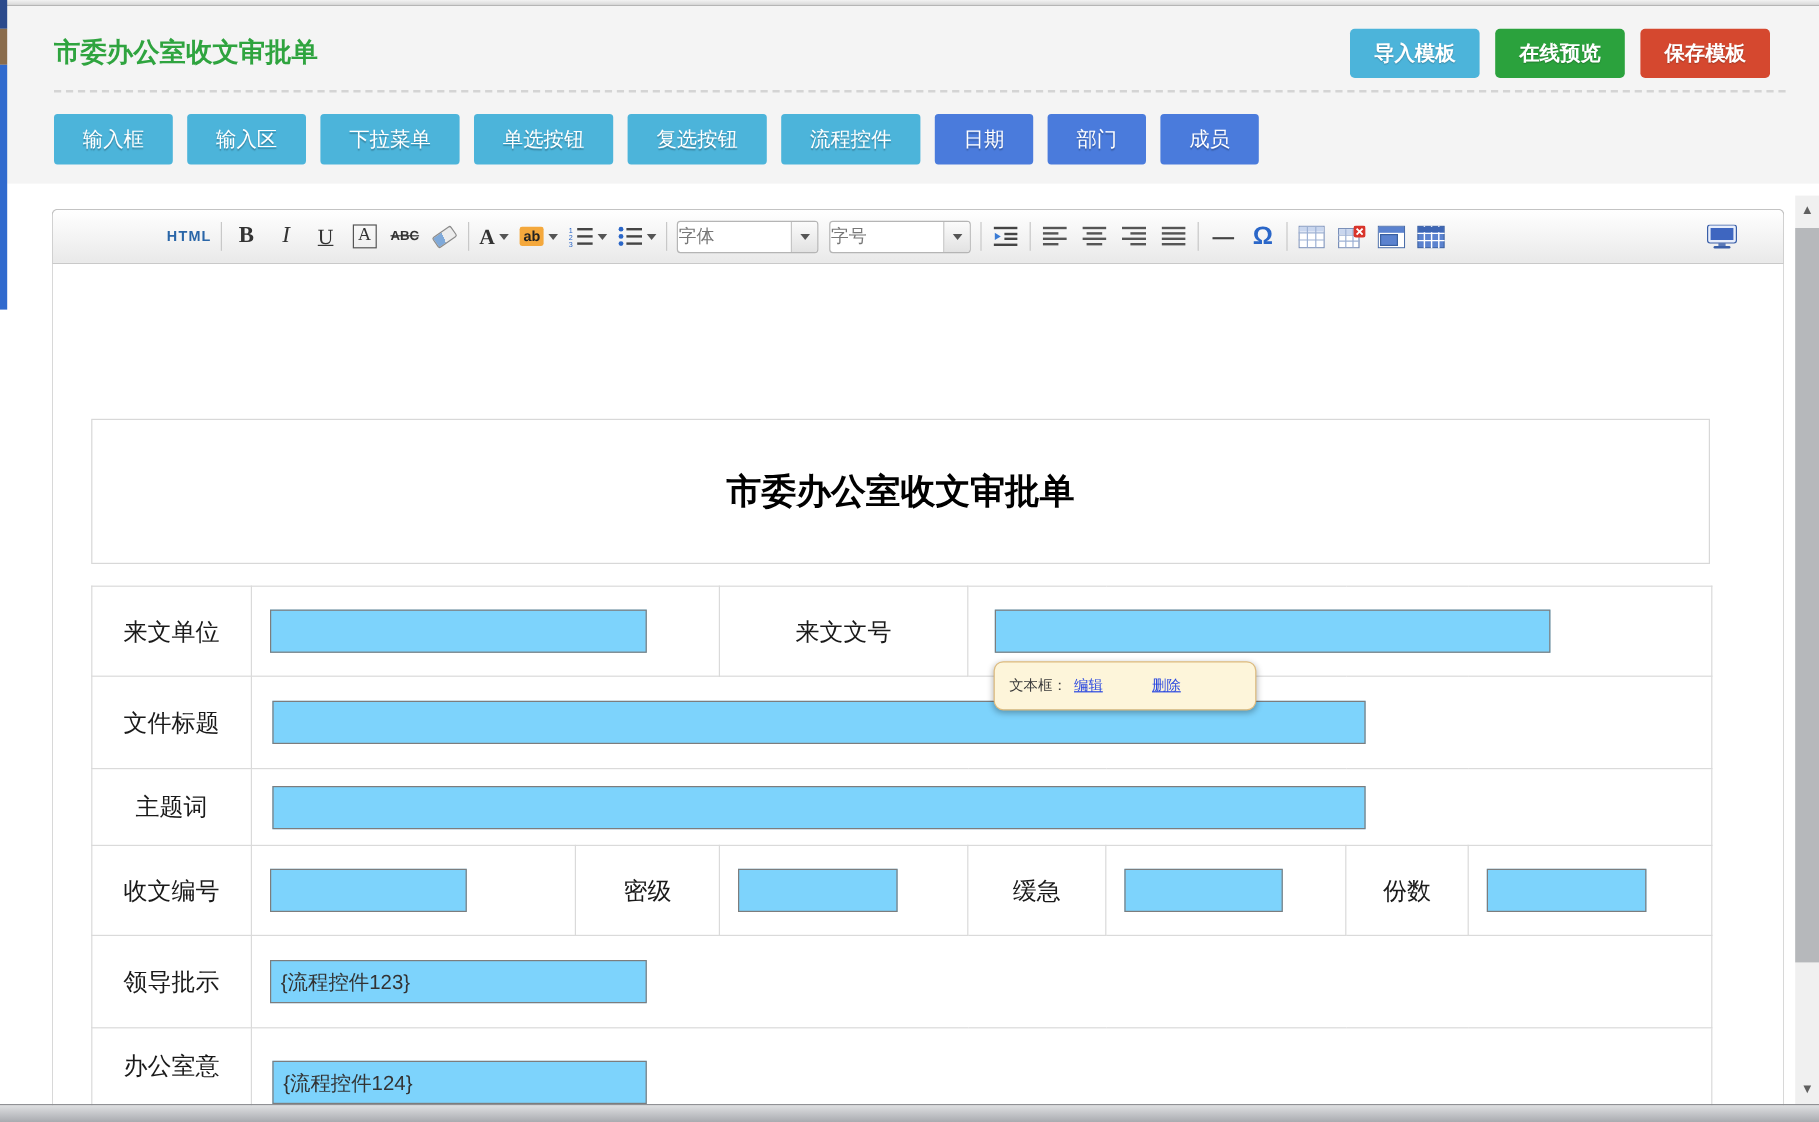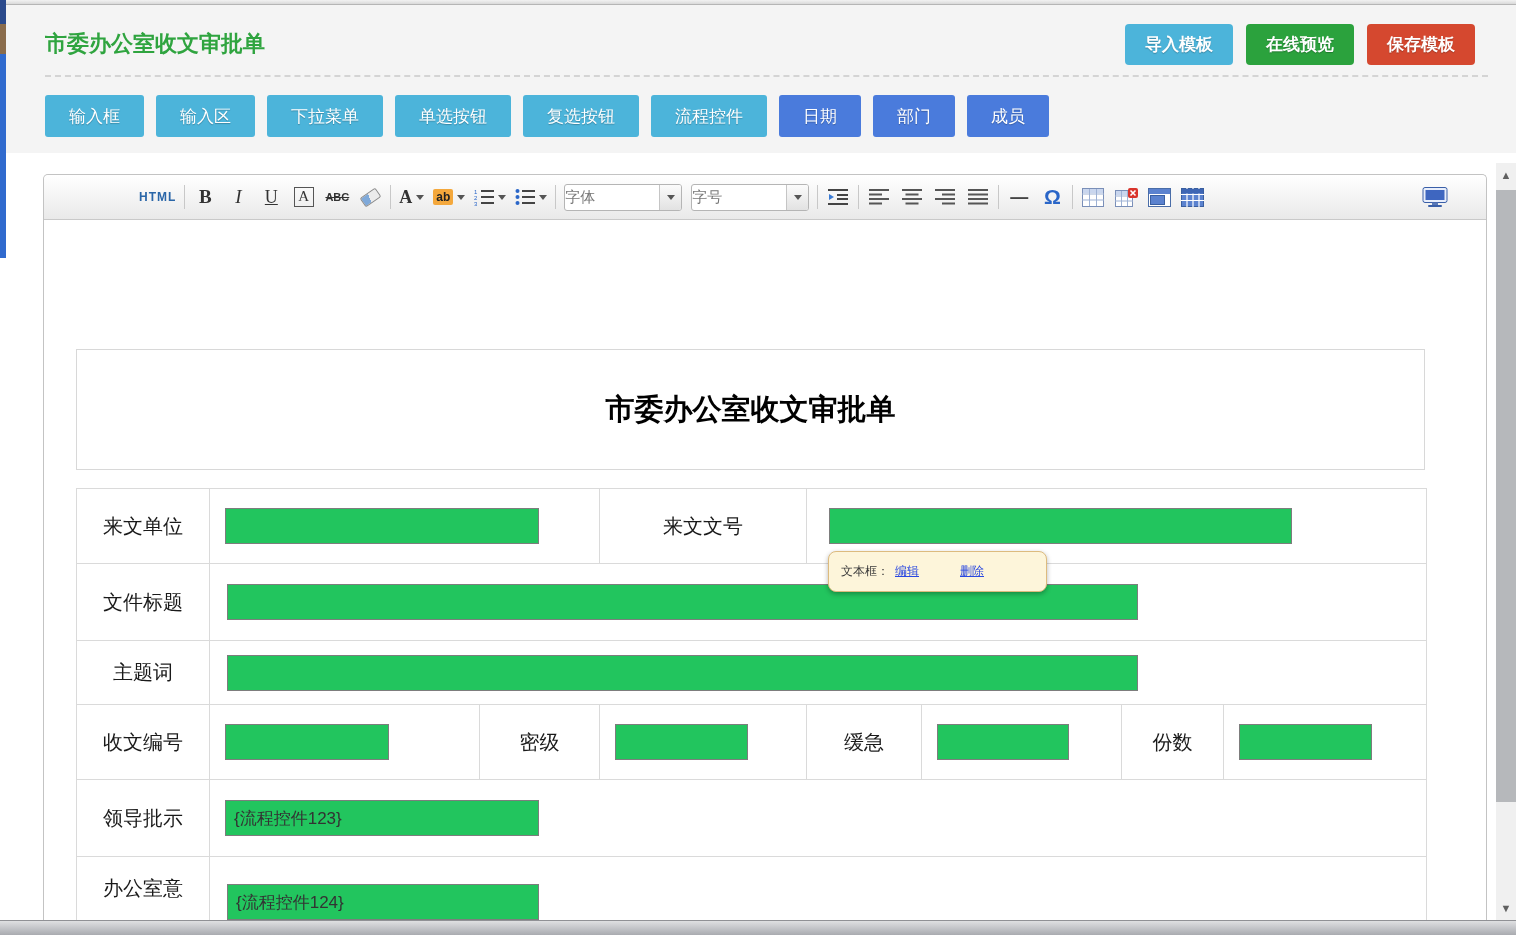--- a/index.html
+++ b/index.html
@@ -70,21 +70,21 @@
   
   .content { position:relative; height:715px; background:#fff; overflow:hidden; }
   .doc-title-box { position:absolute; left:32px; top:129px; width:1349px; height:121px;
     border:1px solid #d8d8d8; display:flex; align-items:center; justify-content:center; }
   .doc-title { font-size:29px; font-weight:bold; color:#000; }
   table.form { position:absolute; left:32px; top:268px; width:1350px;
     border-collapse:collapse; table-layout:fixed; }
   table.form td { border:1px solid #dadada; vertical-align:middle; }
   td.lbl { text-align:center; font-size:20px; color:#1a1a1a; }
   td.inp { padding-left:15px; }
-  .txt { height:36px; border:1px solid #7d7d7d; background:#22c55e; font-size:17px;
+  .txt { height:36px; border:1px solid #7d7d7d; background:#7dd3fc; font-size:17px;
     color:#333; padding:12px 8px; font-family:inherit; display:block; }
 
   
   .ctx-tooltip { position:absolute; left:784px; top:331px; width:219px; height:41px;
     background:#fdf5da; border:1px solid #ddbb7e; border-radius:8px;
     box-shadow:0 2px 5px rgba(0,0,0,.3); display:flex; align-items:center;
     padding:0 12px; z-index:20; font-size:12px; color:#3a3a3a; }
   .ctx-tooltip a { color:#2a48e0; text-decoration:underline; cursor:pointer; }
   .ctx-tooltip .lnk-edit { margin-left:6px; }
   .ctx-tooltip .lnk-del { margin-left:41px; }

